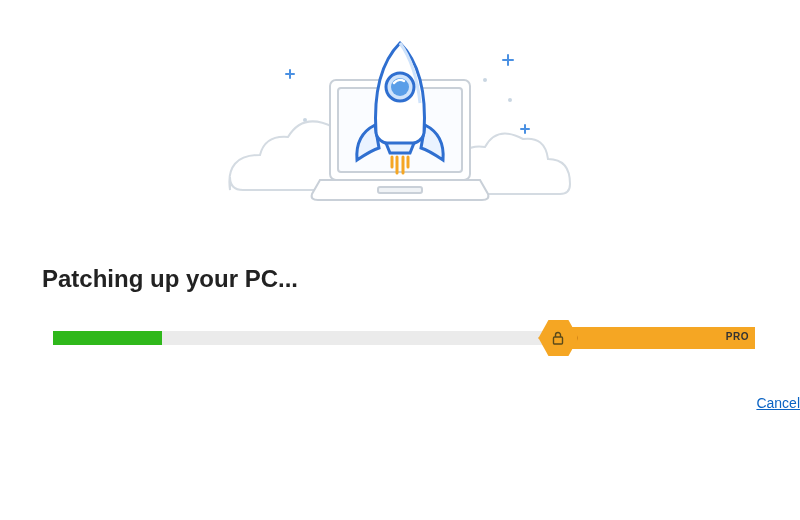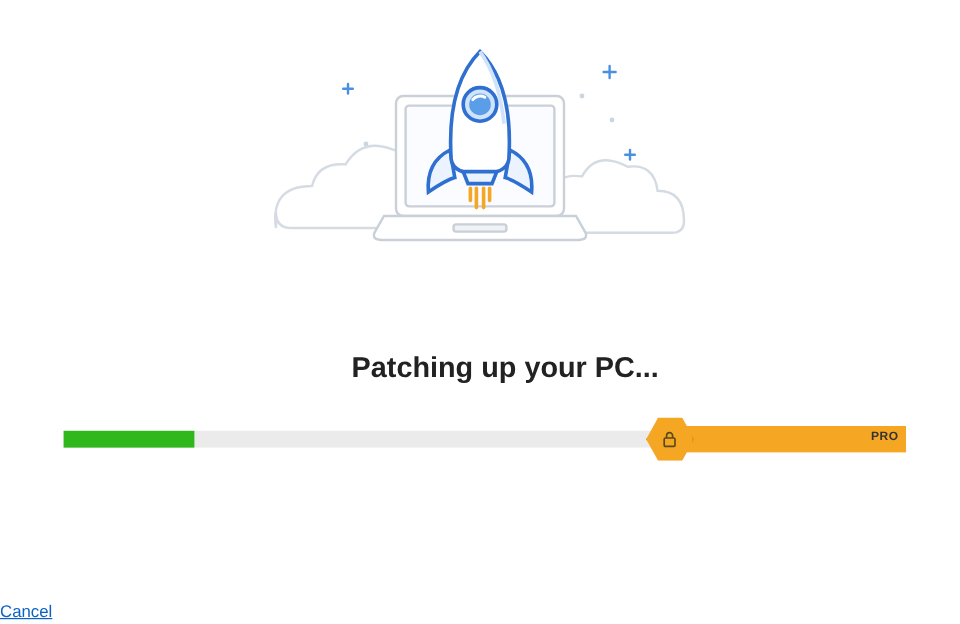--- a/index.html
+++ b/index.html
@@ -12,25 +12,25 @@
       position: relative;
     }
     .illustration {
       width: 100%;
       display: flex;
       justify-content: center;
       padding-top: 25px;
     }
     .illustration svg { display: block; }
     .title {
-      text-align: center;
+      text-align: left;
       font-size: 24px;
       font-weight: 700;
       color: #222;
-      margin-top: 78px;
+      margin-top: 50px;
       padding-left: 42px;
     }
     .progress-wrap {
       position: relative;
       margin: 30px 45px 0 53px;
       height: 30px;
     }
     .progress-track {
       position: absolute;
       left: 0; right: 0; top: 8px;
@@ -73,22 +73,22 @@
     .pro-label {
       position: absolute;
       right: 6px;
       top: 8px;
       font-size: 10px;
       font-weight: 700;
       color: #333;
       letter-spacing: 0.5px;
     }
     .cancel-wrap {
-      text-align: left;
-      margin-top: 120px;
+      text-align: right;
+      margin-top: 41px;
     }
     .cancel-link {
       color: #0a63c4;
       text-decoration: underline;
       font-size: 14px;
       cursor: pointer;
     }
   </style>
 </head>
 <body>

